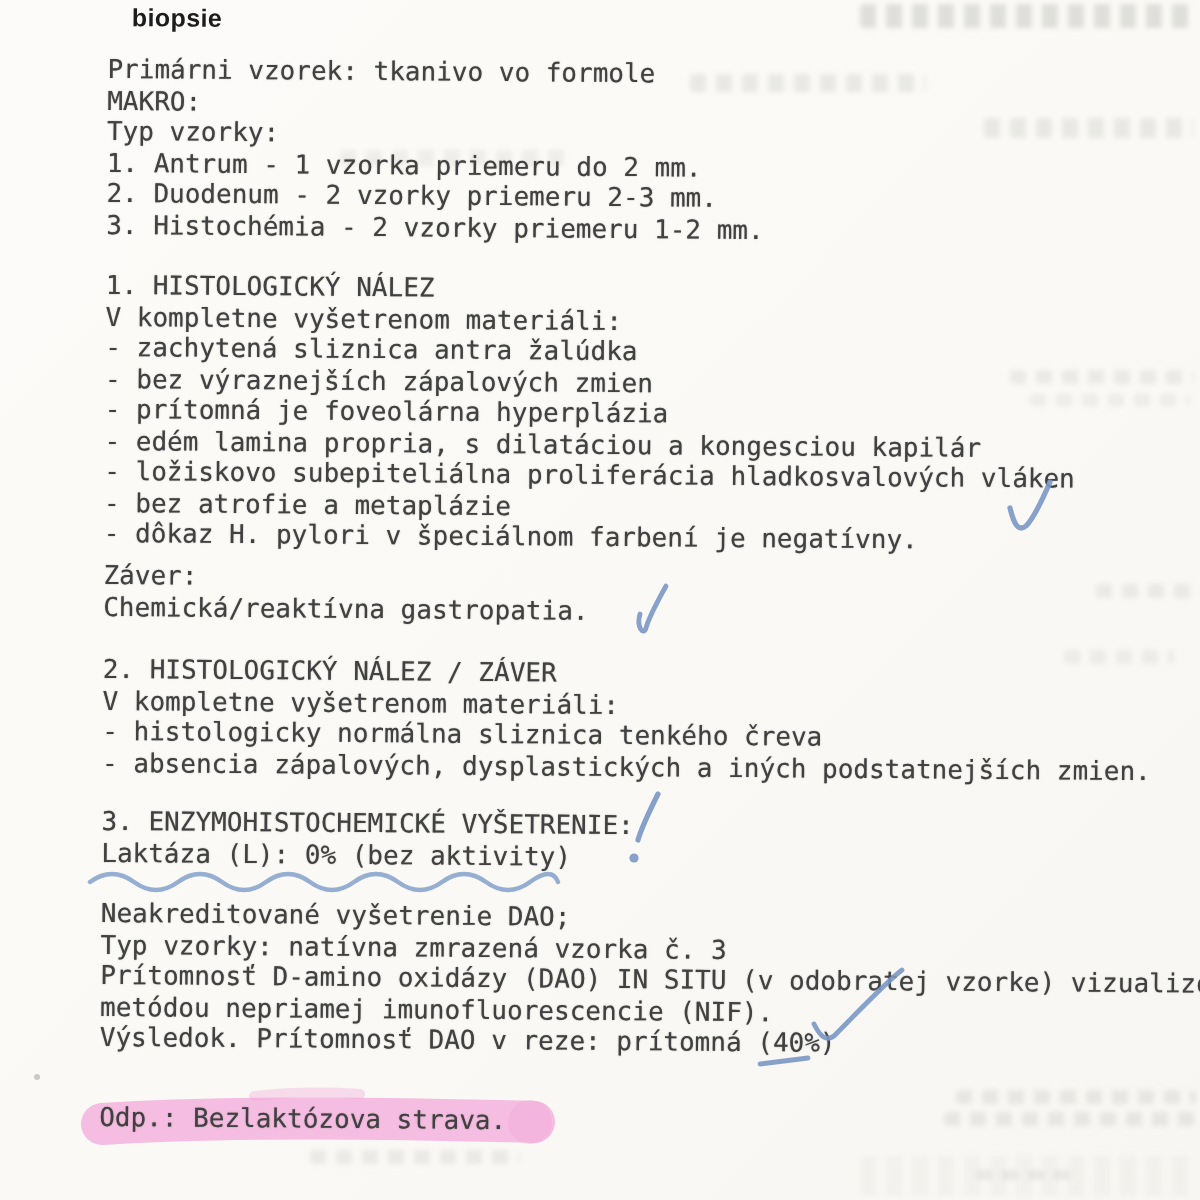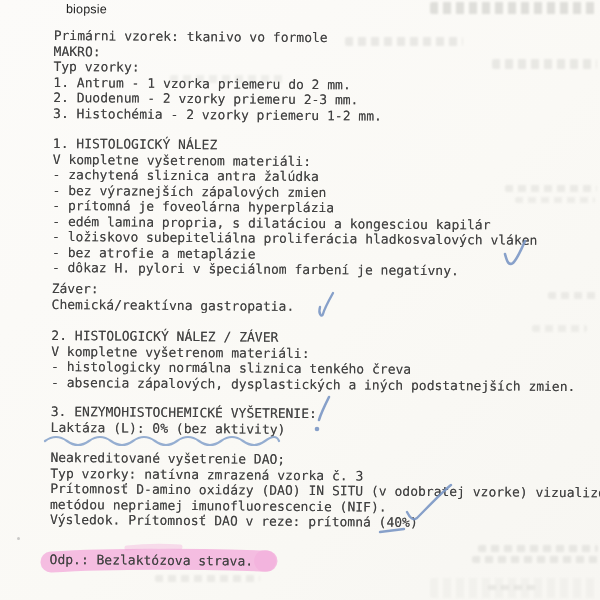--- a/index.html
+++ b/index.html
@@ -26,21 +26,21 @@
   .svg-layer{position:absolute;left:0;top:0;width:600px;height:600px;pointer-events:none;}
   .highlight-layer{z-index:1;}
   .text-layer{
     position:absolute;left:0;top:0;width:600px;z-index:2;
     transform:rotate(0.45deg);transform-origin:54px 2px;
   }
   .pen-layer{z-index:3;}
   .hdr{
     position:absolute;left:54px;top:2px;
     font-family:"Liberation Sans","DejaVu Sans",sans-serif;
-    font-weight:normal;font-size:12.5px;color:#1c1c1c;letter-spacing:.2px;padding-left:12px;
+    font-weight:bold;font-size:12.5px;color:#1c1c1c;letter-spacing:.2px;padding-left:12px;
   }
   .doc{
     position:absolute;left:54px;top:17px;width:560px;
     font-size:13px;line-height:15.5px;color:#414141;
     white-space:pre;
     text-shadow:0 0 .6px rgba(70,70,70,.65);
   }
   .section{margin:0;}
   .line{height:15.5px;}
 </style>

